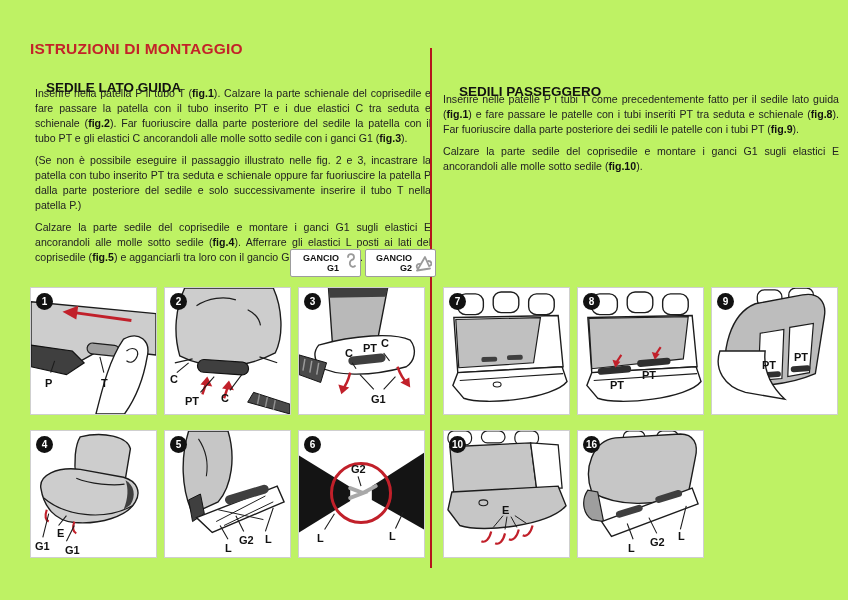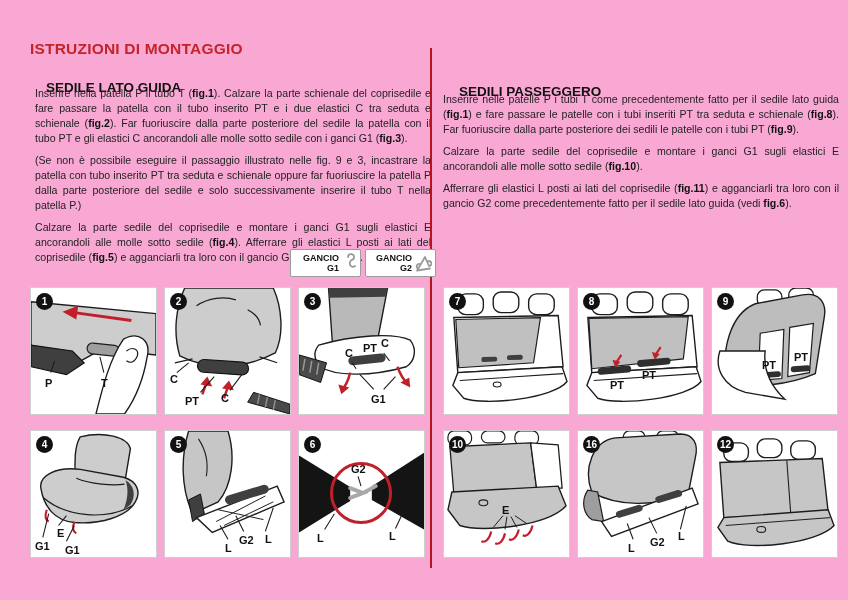--- a/index.html
+++ b/index.html
@@ -1,16 +1,16 @@
 <!DOCTYPE html>
 <html><head>
 <meta charset="utf-8">
 <style>
   html,body{margin:0;padding:0;background:#ffffff;}
-  .page{position:relative;width:848px;height:600px;background:#f9a8d4;overflow:hidden;
+  .page{position:relative;width:848px;height:600px;background:#bef264;overflow:hidden;
         font-family:"Liberation Sans","DejaVu Sans",sans-serif;color:#1d1d1d;}
   .page-title{position:absolute;left:30px;top:40px;margin:0;font-size:15.5px;font-weight:bold;
         color:#c32329;letter-spacing:.2px;}
   .col-heading{position:absolute;margin:16px;font-size:13.5px;font-weight:bold;color:#111;}
   #left-heading{left:30px;top:64px;}
   #right-heading{left:443px;top:68px;text-align:center;}
   .paras{position:absolute;width:396px;font-size:10.6px;line-height:15px;text-align:justify;color:#222;}
   #left-paragraphs{left:35px;top:86px;}
   #right-paragraphs{left:443px;top:92px;}
   .paras p{margin:0 0 7px 0;}
@@ -36,31 +36,30 @@
 </head>
 <body>
 
 <div class="page">
 
   <h1 class="page-title">ISTRUZIONI DI MONTAGGIO</h1>
 
   <h2 class="col-heading" id="left-heading">SEDILE LATO GUIDA</h2>
   <div class="paras" id="left-paragraphs">
       <p>Inserire nella patella P il tubo T (<b>fig.1</b>). Calzare la parte schienale del coprisedile e fare passare la patella con il tubo inserito PT e i due elastici C tra seduta e schienale (<b>fig.2</b>). Far fuoriuscire dalla parte posteriore del sedile la patella con il tubo PT e gli elastici C ancorandoli alle molle sotto sedile con i ganci G1 (<b>fig.3</b>).</p>
-      <p>(Se non è possibile eseguire il passaggio illustrato nelle fig. 9 e 3, incastrare la patella con tubo inserito PT tra seduta e schienale oppure far fuoriuscire la patella P dalla parte posteriore del sedile e solo successivamente inserire il tubo T nella patella P.)</p>
+      <p>(Se non è possibile eseguire il passaggio illustrato nelle fig. 2 e 3, incastrare la patella con tubo inserito PT tra seduta e schienale oppure far fuoriuscire la patella P dalla parte posteriore del sedile e solo successivamente inserire il tubo T nella patella P.)</p>
       <p>Calzare la parte sedile del coprisedile e montare i ganci G1 sugli elastici E ancorandoli alle molle sotto sedile (<b>fig.4</b>). Afferrare gli elastici L posti ai lati del coprisedile (<b>fig.5</b>) e agganciarli tra loro con il gancio G2 come in <b>fig.6</b>.</p>
     </div>
 
   <div class="divider"></div>
 
   <h2 class="col-heading" id="right-heading">SEDILI PASSEGGERO</h2>
   <div class="paras" id="right-paragraphs">
       <p>Inserire nelle patelle P i tubi T come precedentemente fatto per il sedile lato guida (<b>fig.1</b>) e fare passare le patelle con i tubi inseriti PT tra seduta e schienale (<b>fig.8</b>). Far fuoriuscire dalla parte posteriore dei sedili le patelle con i tubi PT (<b>fig.9</b>).</p>
       <p>Calzare la parte sedile del coprisedile e montare i ganci G1 sugli elastici E ancorandoli alle molle sotto sedile (<b>fig.10</b>).</p>
-      <p>Afferrare gli elastici L posti ai lati del coprisedile (<b>fig.11</b>) e agganciarli tra loro con il gancio G2 come precedentemente fatto per il sedile lato guida (vedi <b>fig.6</b>).</p>
     </div>
 
   <div class="gancio-row">
     <div class="gancio-box">
       <span class="gancio-text">
         <span>GANCIO</span>
         <span>G1</span>
       </span>
       <svg width="16" height="20" viewBox="0 0 16 20">
         <path d="M7,4 a3,3 0 1 1 3.5,3 c-1.5,1 -2,2.5 -1.5,4.5 a3,3 0 0 0 5,1.5" fill="none" stroke="#9a9a9a" stroke-width="1.8" stroke-linecap="round"></path>
@@ -268,28 +267,15 @@
         <path d="M24,92 L116,58 L122,74 L34,107 Z" fill="#fff" stroke="#1c1c1c" stroke-width="1.4"></path>
         <rect x="38" y="78" width="28" height="7" rx="3.5" fill="#3f3f3f" transform="rotate(-17 52 81)"></rect>
         <rect x="78" y="63" width="28" height="7" rx="3.5" fill="#3f3f3f" transform="rotate(-17 92 66)"></rect>
         <path d="M56,110 L50,94 M80,104 L72,88 M104,100 L110,76" fill="none" stroke="#1c1c1c" stroke-width="1.1"></path>
       </svg>
       <span class="fig-label" style="left:50px;top:112px">L</span>
       <span class="fig-label" style="left:72px;top:106px">G2</span>
       <span class="fig-label" style="left:100px;top:100px">L</span>
     </div>
 
-    <div class="fig-box">
-      <span class="badge">12</span>
-      <svg viewBox="0 0 127 128">
-        <rect x="12" y="12" width="25" height="19" rx="8" fill="#fff" stroke="#1c1c1c" stroke-width="1.4"></rect>
-        <rect x="46" y="8" width="25" height="19" rx="8" fill="#fff" stroke="#1c1c1c" stroke-width="1.4"></rect>
-        <rect x="80" y="10" width="25" height="19" rx="8" fill="#fff" stroke="#1c1c1c" stroke-width="1.4"></rect>
-        <path d="M8,32 L112,28 L118,82 L12,88 Z" fill="#c6c6c6" stroke="#1c1c1c" stroke-width="1.4"></path>
-        <path d="M76,30 L80,84" fill="none" stroke="#1c1c1c" stroke-width="1.1"></path>
-        <path d="M12,88 L118,80 L124,96 C108,114 38,122 16,112 L6,98 Z" fill="#c6c6c6" stroke="#1c1c1c" stroke-width="1.4"></path>
-        <path d="M14,96 L120,88" fill="none" stroke="#1c1c1c" stroke-width="1"></path>
-        <ellipse cx="50" cy="100" rx="4.5" ry="3" fill="none" stroke="#1c1c1c" stroke-width="1.1"></ellipse>
-      </svg>
-    </div>
   </div>
 
 </div>
 
 </body></html>

